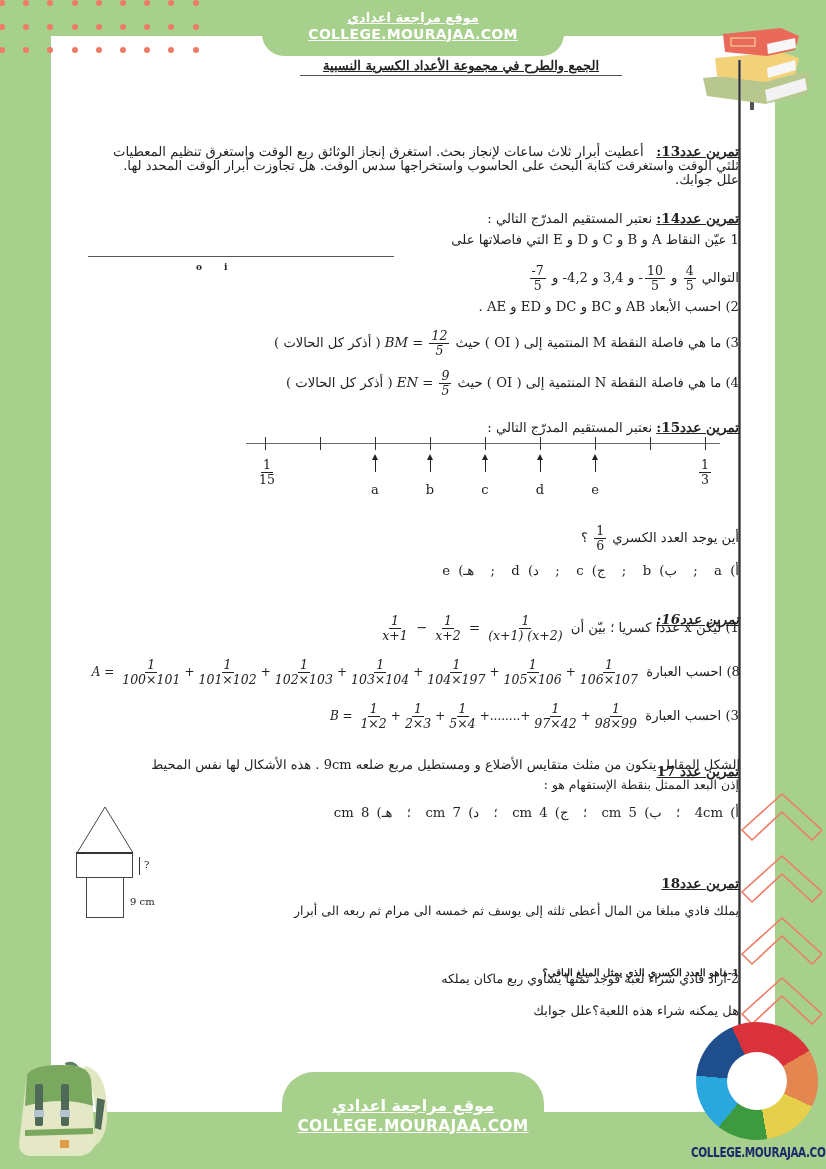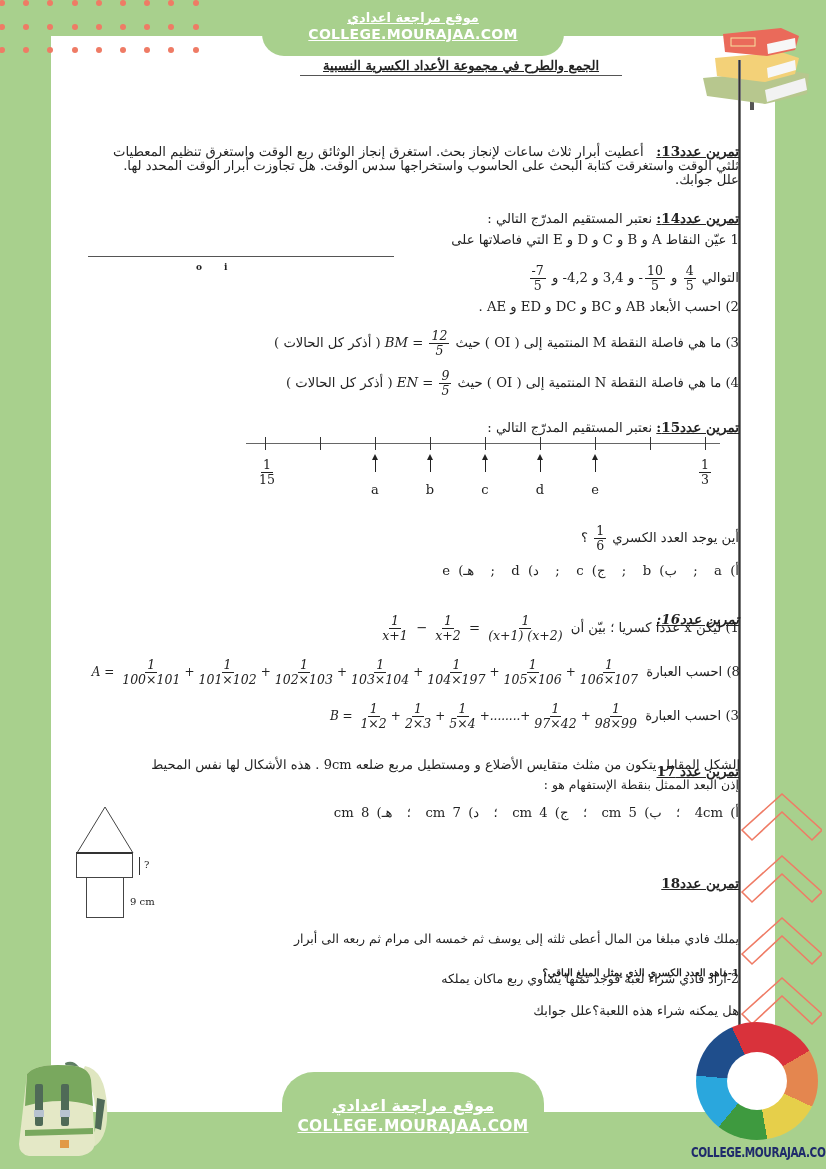--- a/index.html
+++ b/index.html
@@ -355,21 +355,21 @@
   </svg>
 <div class="shape-rect"></div>
 <div class="shape-sq"></div>
 <div class="dim-arrow"></div>
 <span class="dim-q">?</span>
 <span class="dim-9">9 cm</span>
 
 <div class="para" style="top:876px;">
   <span class="ex-title">تمرين عدد18</span>
 </div>
-<div class="para" style="top:904px; font-size:12.5px;margin-top:28px;">يملك فادي مبلغا من المال أعطى ثلثه إلى يوسف ثم خمسه الى مرام ثم ربعه الى أبرار</div>
+<div class="para" style="top:904px; font-size:12.5px;">يملك فادي مبلغا من المال أعطى ثلثه إلى يوسف ثم خمسه الى مرام ثم ربعه الى أبرار</div>
 <div class="para" style="top:966px; font-size:10px;font-weight:bold;">1-ماهو العدد الكسري الذي يمثل المبلغ الباقي؟</div>
 <div class="para" style="top:972px; font-size:12.5px;">2-أراد فادي شراء لعبة فوجد ثمنها يساوي ربع ماكان يملكه</div>
 <div class="para" style="top:1004px; font-size:13px;">هل يمكنه شراء هذه اللعبة؟علل جوابك</div>
 
 <div class="tab-bottom">
   <span class="brand-ar">موقع مراجعة اعدادي</span>
   <span class="brand-en">COLLEGE.MOURAJAA.COM</span>
 </div>
 
 <div class="logo-ring"></div>

